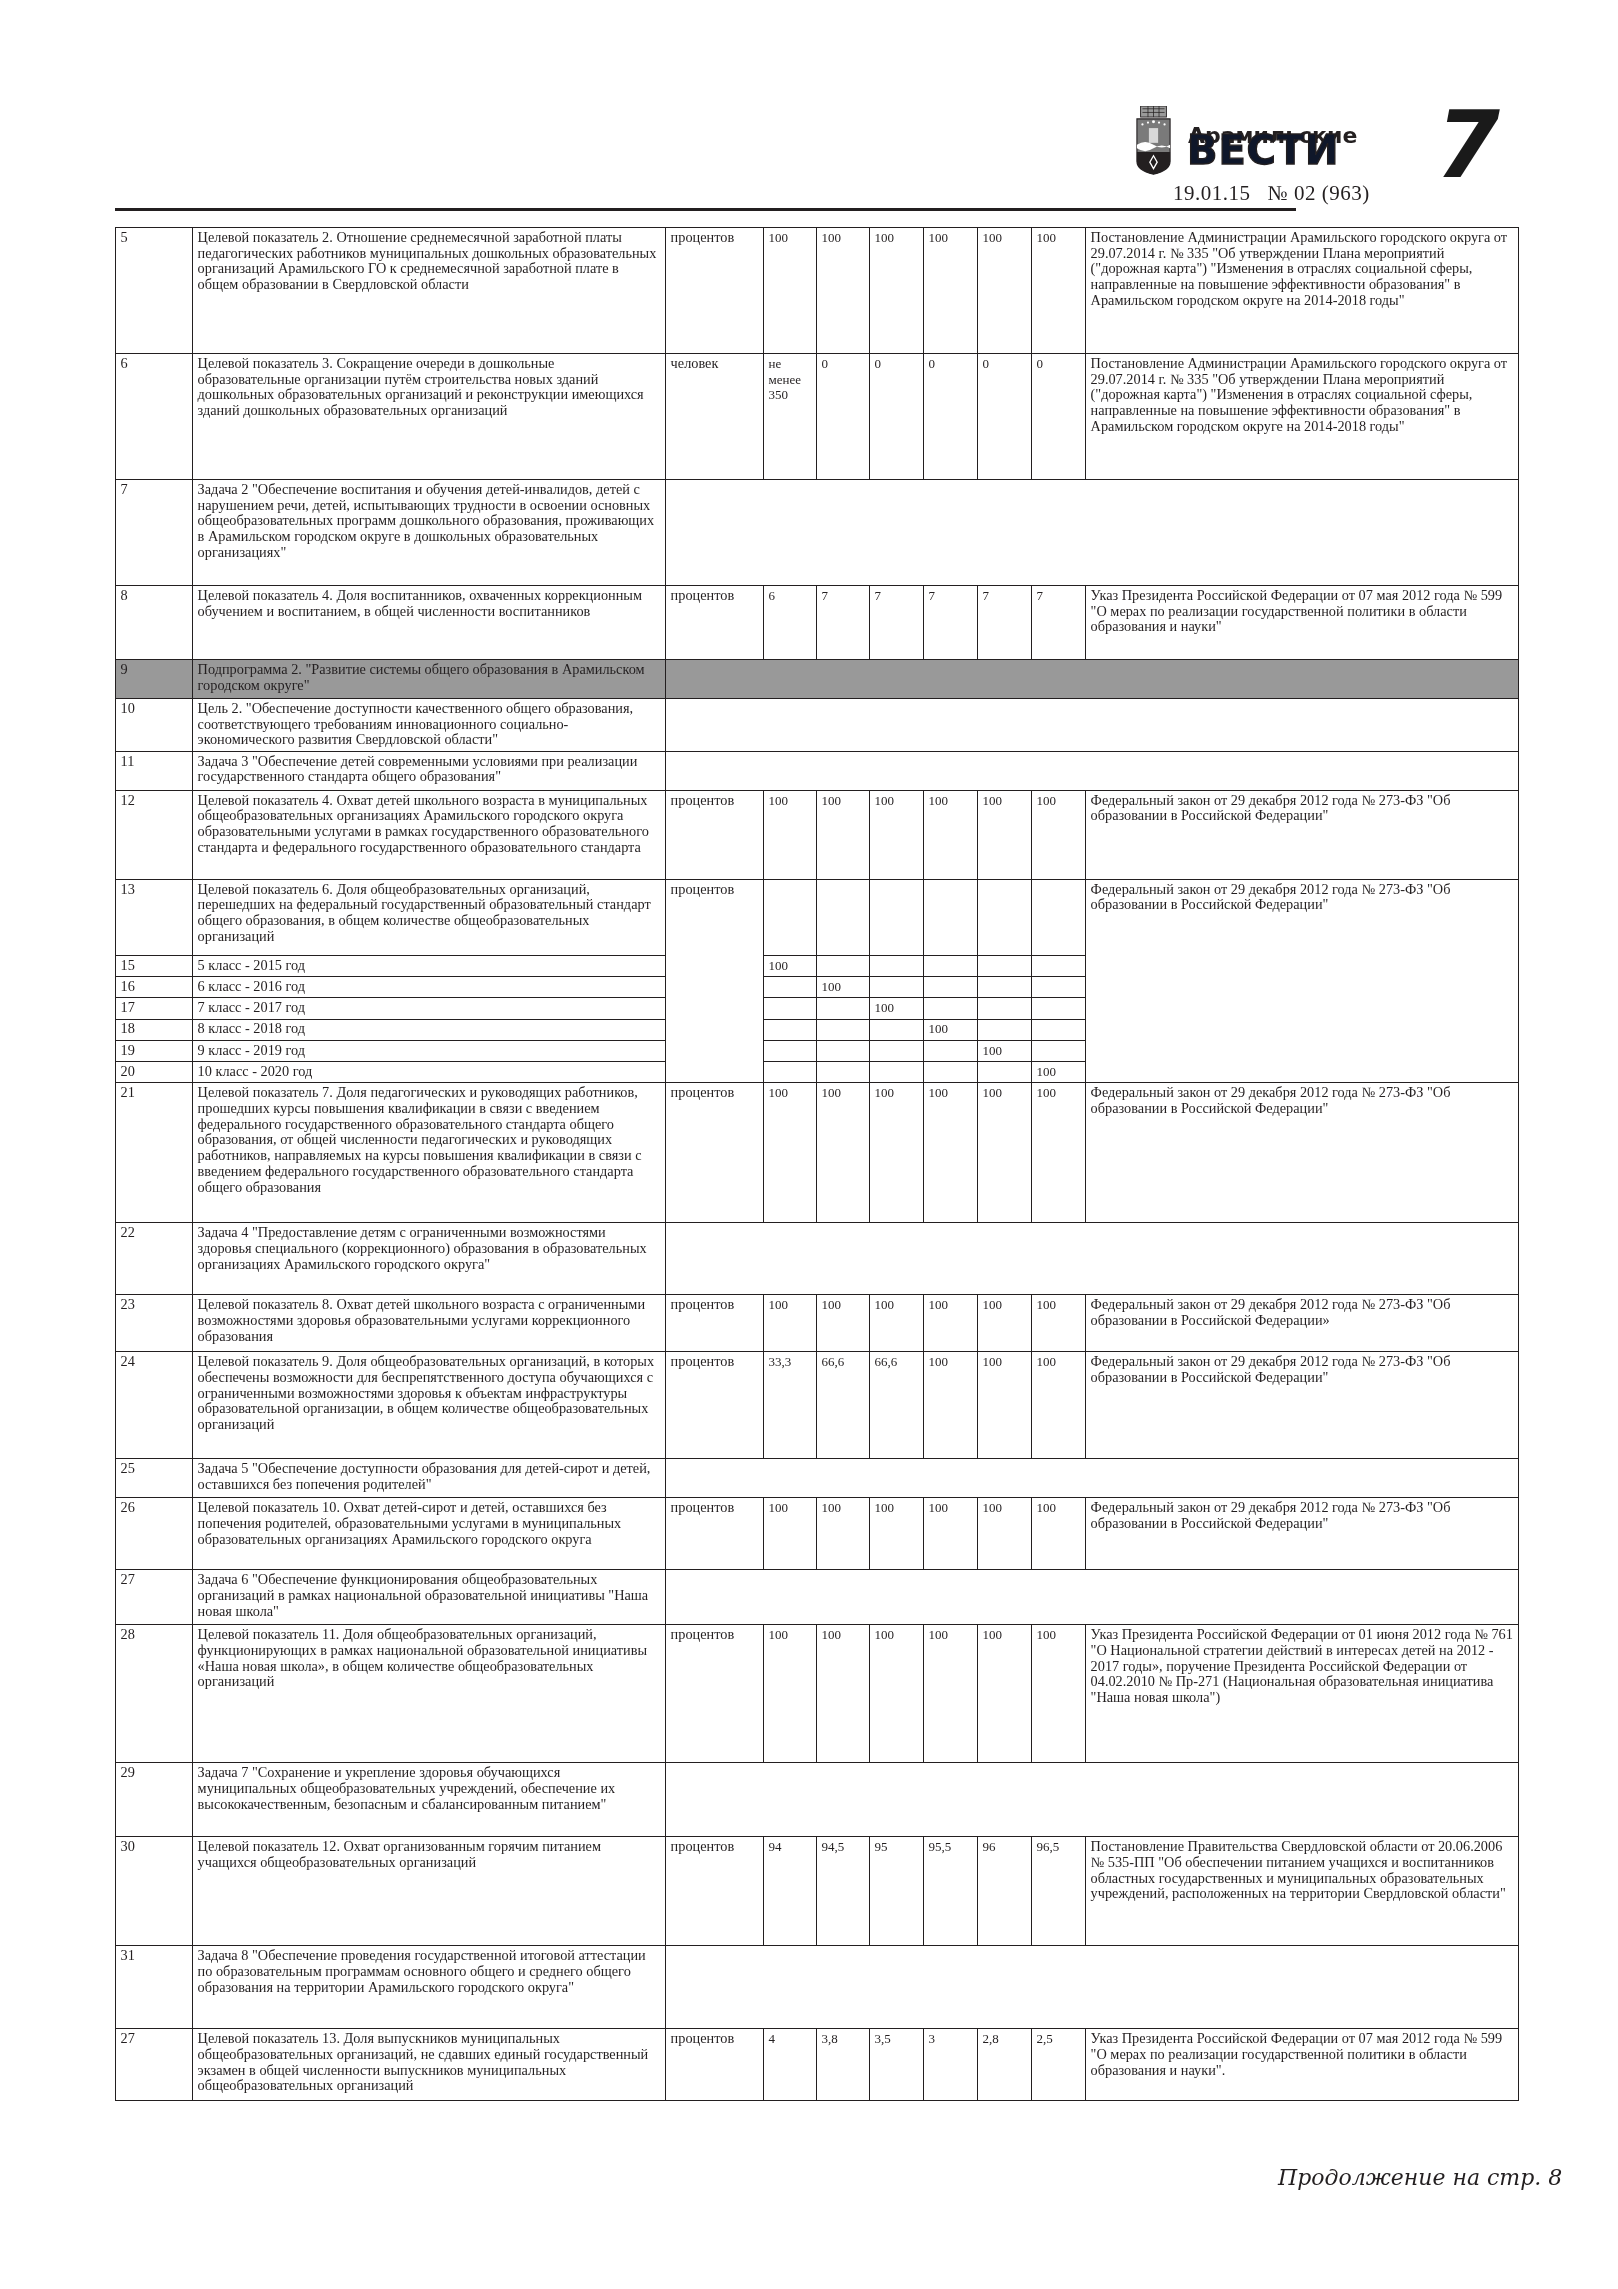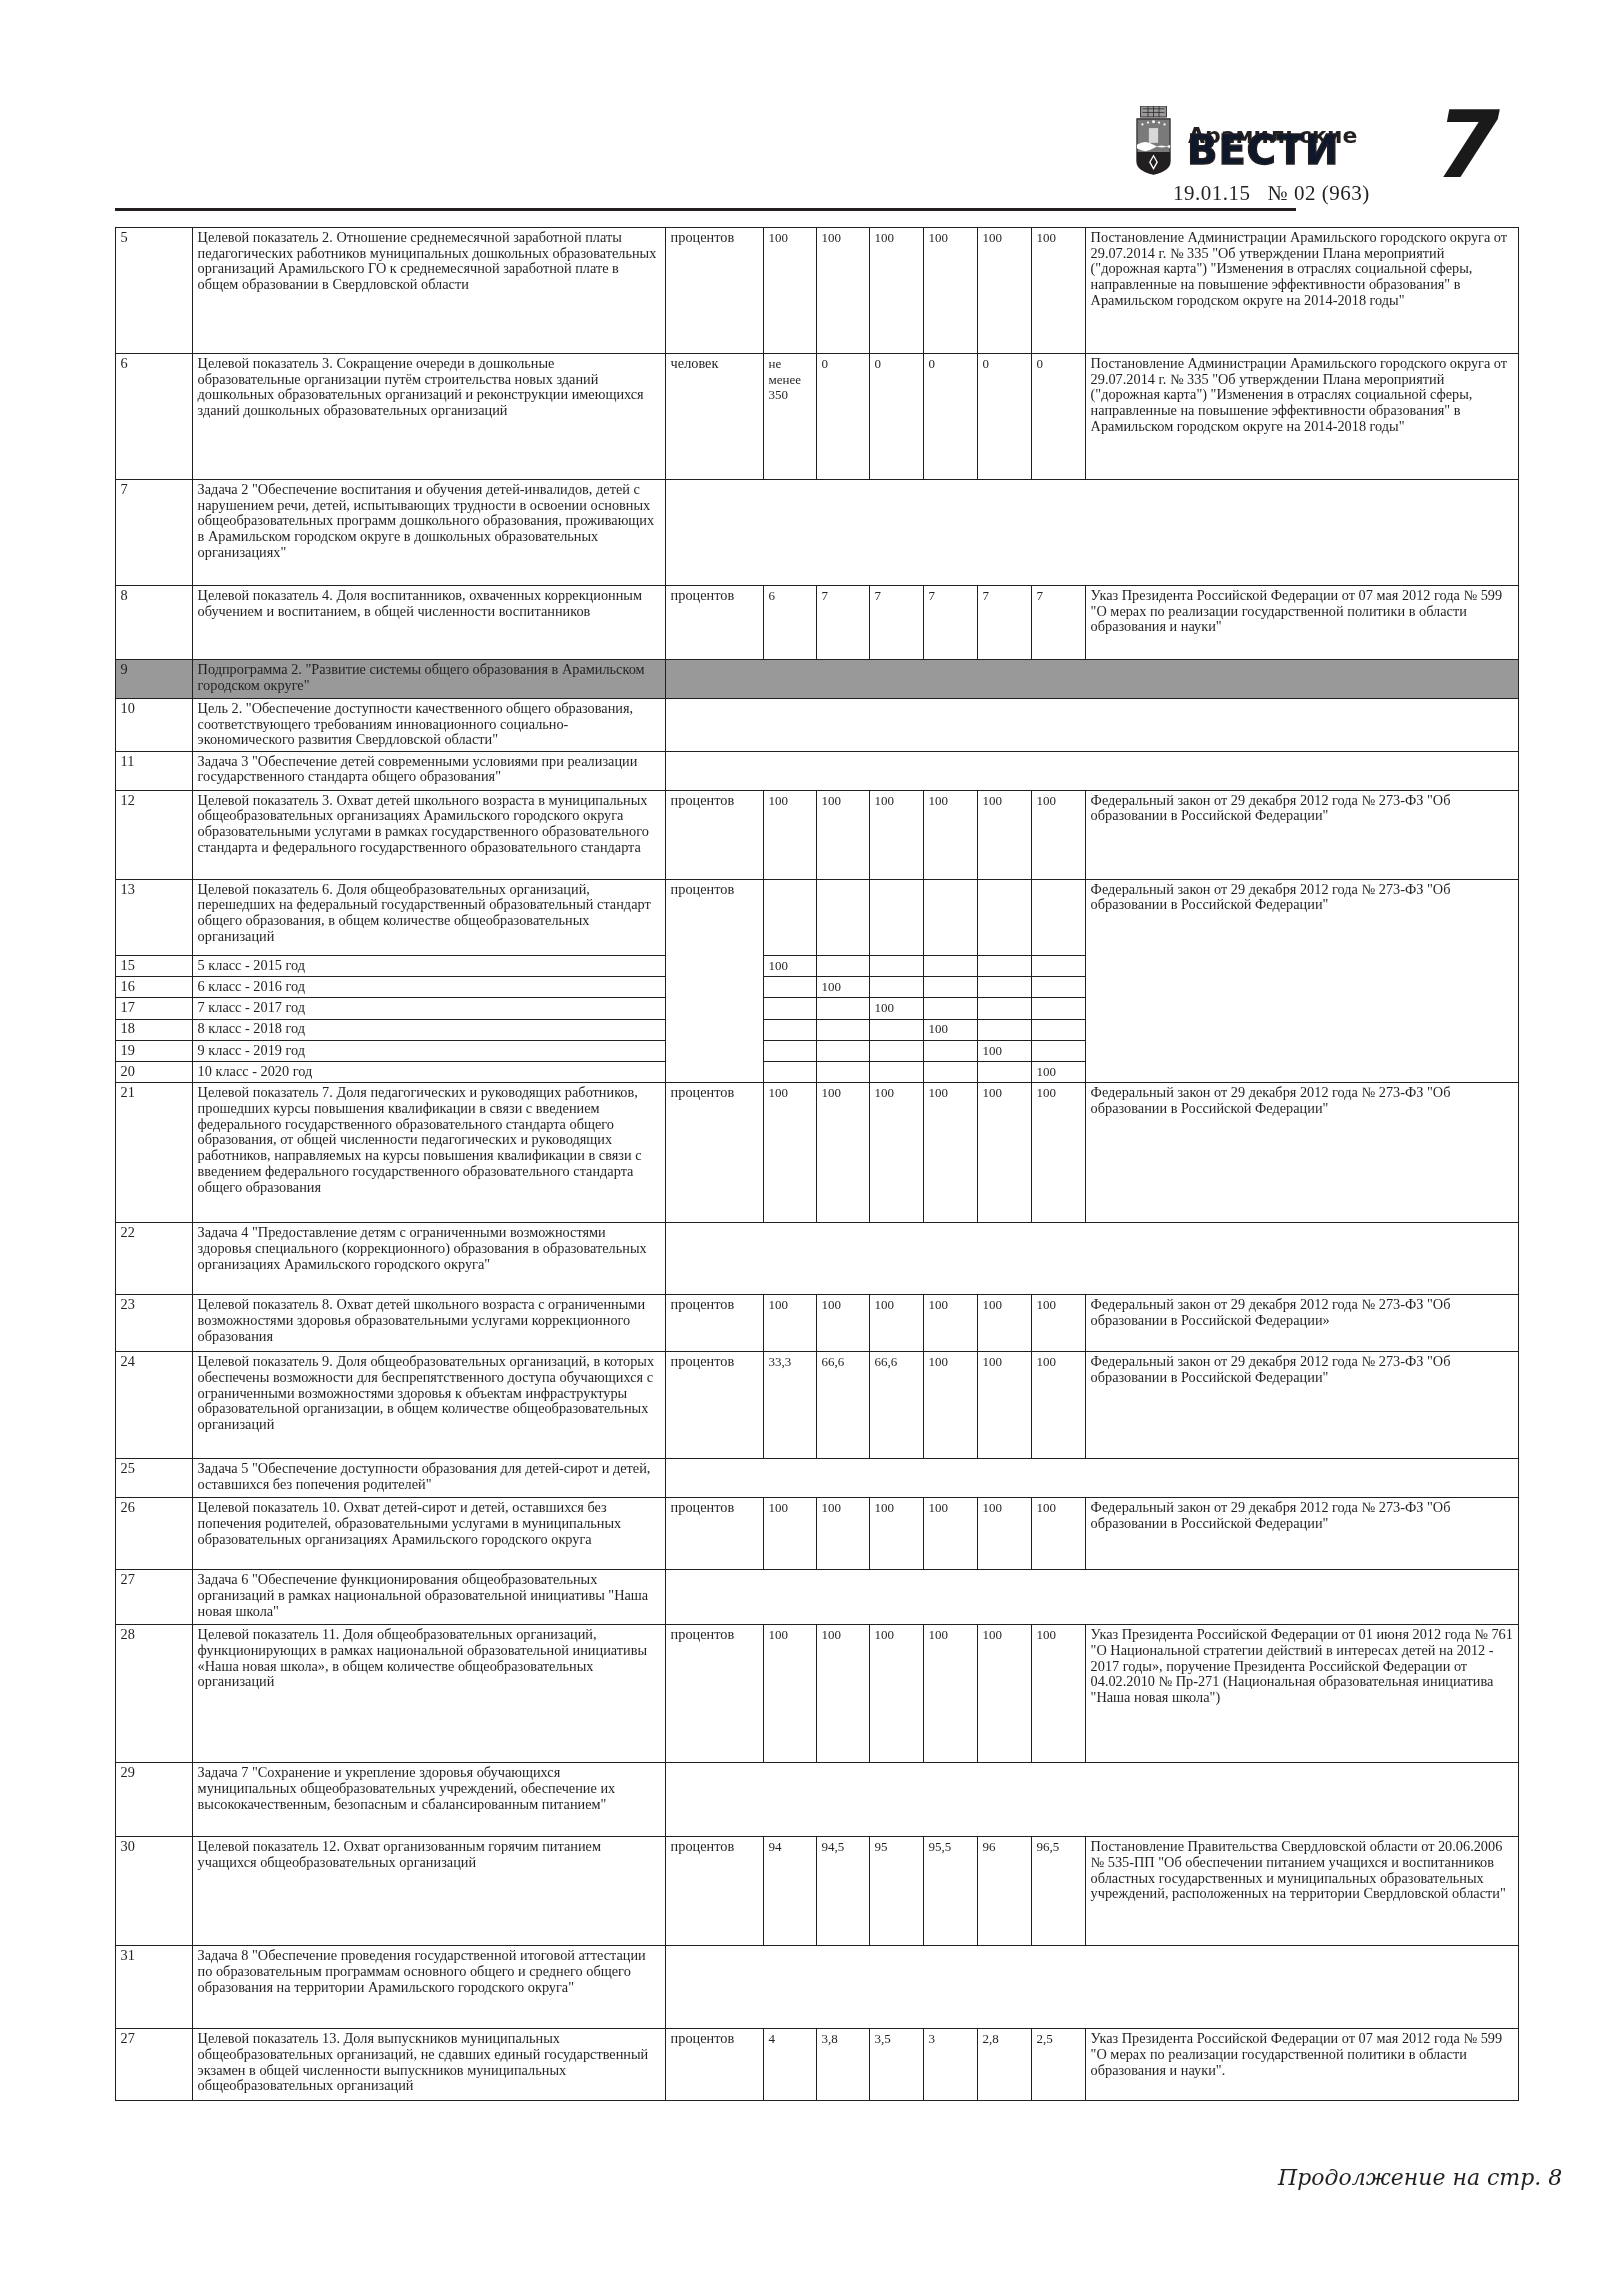--- a/index.html
+++ b/index.html
@@ -131,21 +131,21 @@
     </tr>
 
     <tr style="height:39px">
       <td>11</td>
       <td>Задача 3 "Обеспечение детей современными условиями при реализации государственного стандарта общего образования"</td>
       <td colspan="8"></td>
     </tr>
 
     <tr style="height:89px">
       <td>12</td>
-      <td>Целевой показатель 3. Охват детей школьного возраста в муниципальных общеобразовательных организациях Арамильского городского округа образовательными услугами в рамках государственного образовательного стандарта и федерального государственного образовательного стандарта</td>
+      <td>Целевой показатель 4. Охват детей школьного возраста в муниципальных общеобразовательных организациях Арамильского городского округа образовательными услугами в рамках государственного образовательного стандарта и федерального государственного образовательного стандарта</td>
       <td>процентов</td>
       <td class="val">100</td>
       <td class="val">100</td>
       <td class="val">100</td>
       <td class="val">100</td>
       <td class="val">100</td>
       <td class="val">100</td>
       <td>Федеральный закон от 29 декабря 2012 года № 273-ФЗ "Об образовании в Российской Федерации"</td>
     </tr>
 

